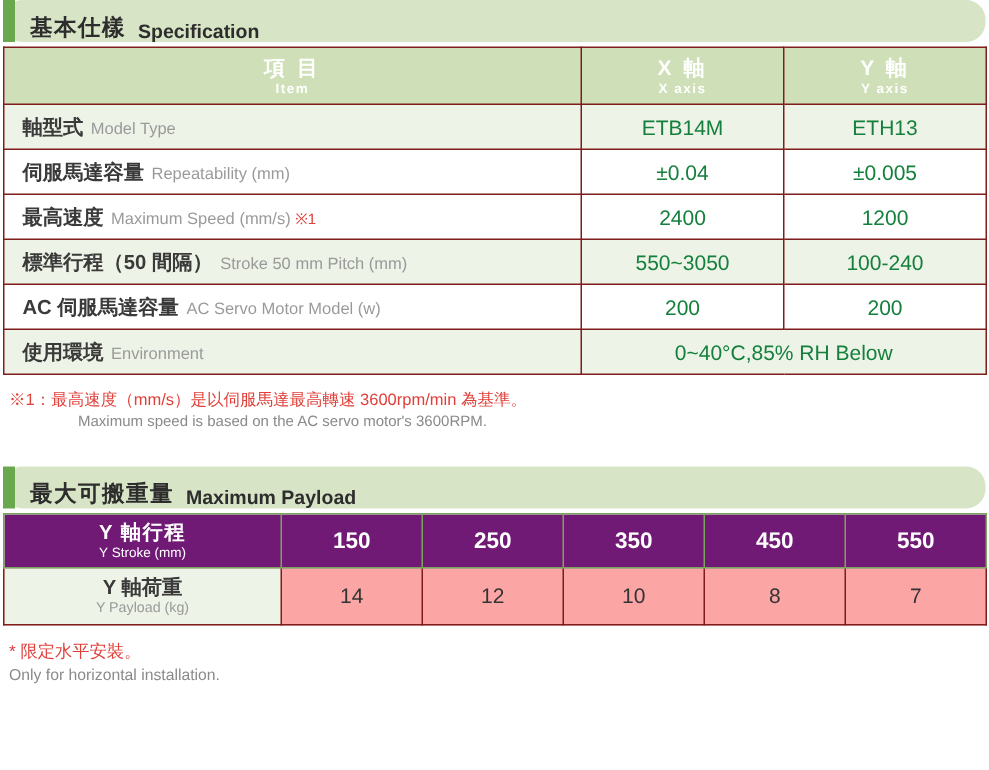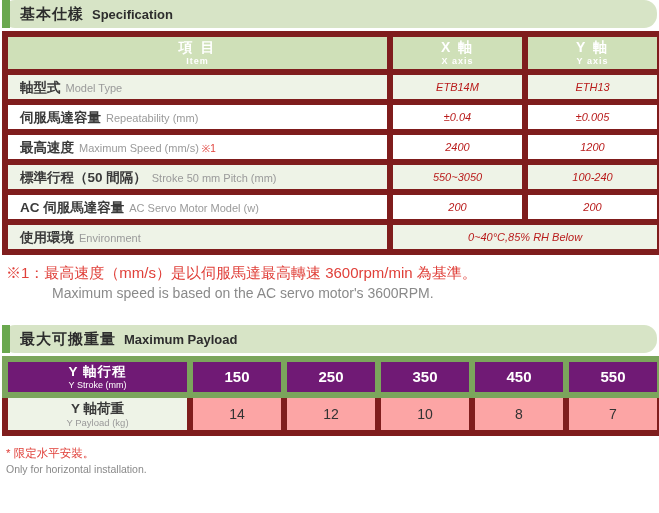--- a/index.html
+++ b/index.html
@@ -12,21 +12,21 @@
   .page {
     position: relative;
     width: 659px;
     height: 513px;
     overflow: hidden;
   }
 
   
   .section-header {
     display: flex;
-    align-items: center;
+    align-items: flex-end;
     height: 28px;
     background: #d7e4c6;
     margin: 0 2px;
     border-radius: 13px;
   }
   .section-header .bar {
     width: 8px;
     height: 28px;
     background: #6aa84f;
     margin-right: 10px;
@@ -45,21 +45,21 @@
   }
 
   
   table {
     border-collapse: collapse;
     width: 655px;
     margin: 0 2px;
     table-layout: fixed;
   }
   td, th {
-    border: 6px solid #7f1d1d;
+    border: 1px solid #7f1d1d;
     padding: 0;
     text-align: center;
     vertical-align: middle;
   }
 
   
   .spec-table { margin-top: 3px; }
   .spec-table .hdr {
     background: #cfe0b8;
     height: 38px;
@@ -96,35 +96,34 @@
     font-size: 11px;
     color: #9a9a9a;
     margin-left: 5px;
   }
   .item .note {
     font-size: 10px;
     color: #e0403a;
     margin-left: 3px;
   }
   .spec-table td.val {
-    font-size: 11px;
-    color: #b91c1c;
-    font-style: italic;
+    font-size: 14px;
+    color: #15803d;
   }
 
   
   .footnote {
     margin: 9px 0 0 6px;
   }
   .footnote .line1 {
-    font-size: 15px;
+    font-size: 11px;
     color: #e0403a;
   }
   .footnote .line2 {
-    font-size: 14px;
+    font-size: 10px;
     color: #8a8a8a;
     margin-left: 46px;
     margin-top: 2px;
   }
 
   
   .payload-wrap { margin-top: 24px; }
   .payload-table { margin-top: 3px; }
   .payload-table .hdr-row { height: 36px; background: #701a75; }
   .payload-table .hdr-row td { border-color: #7ba55c; }

